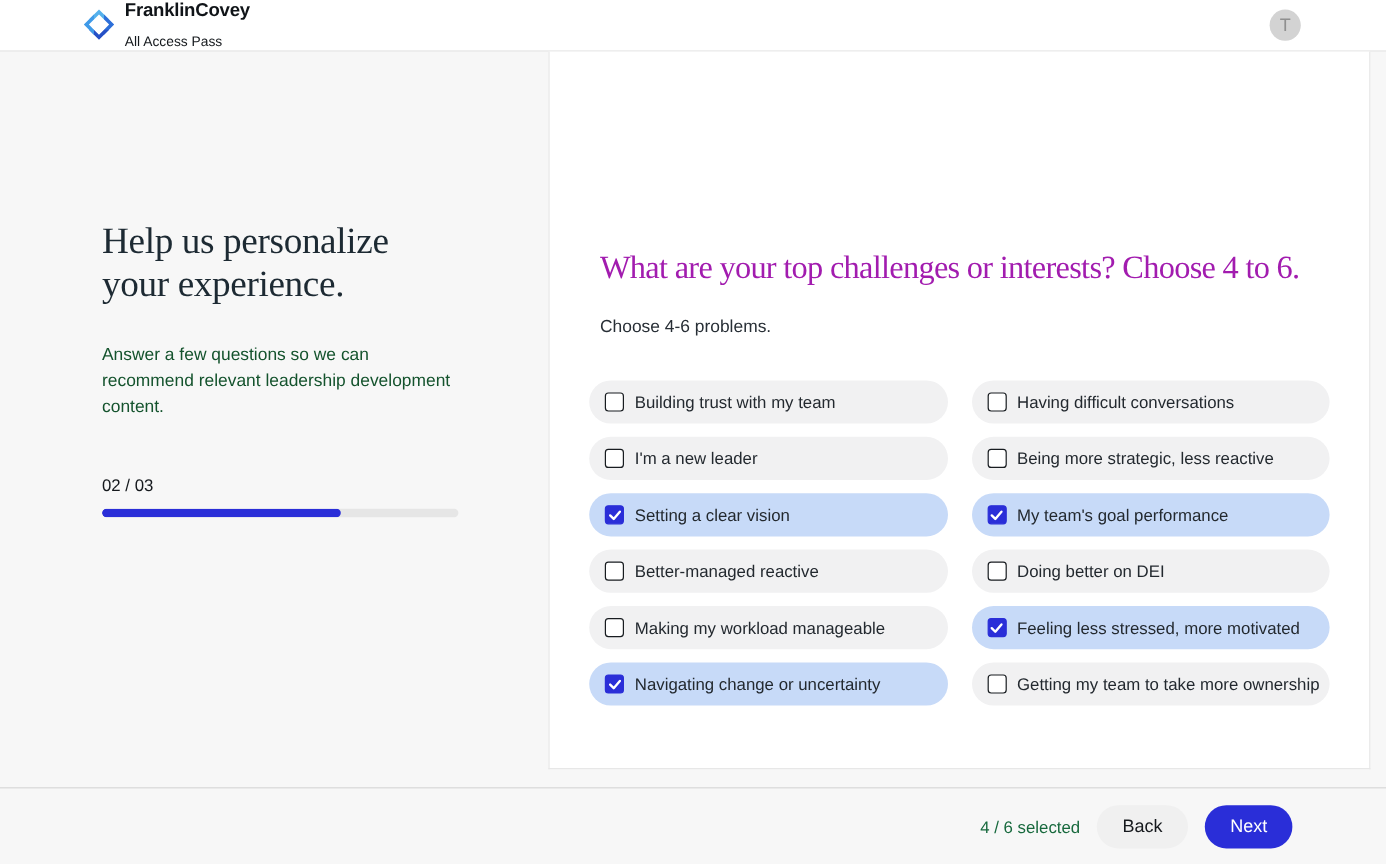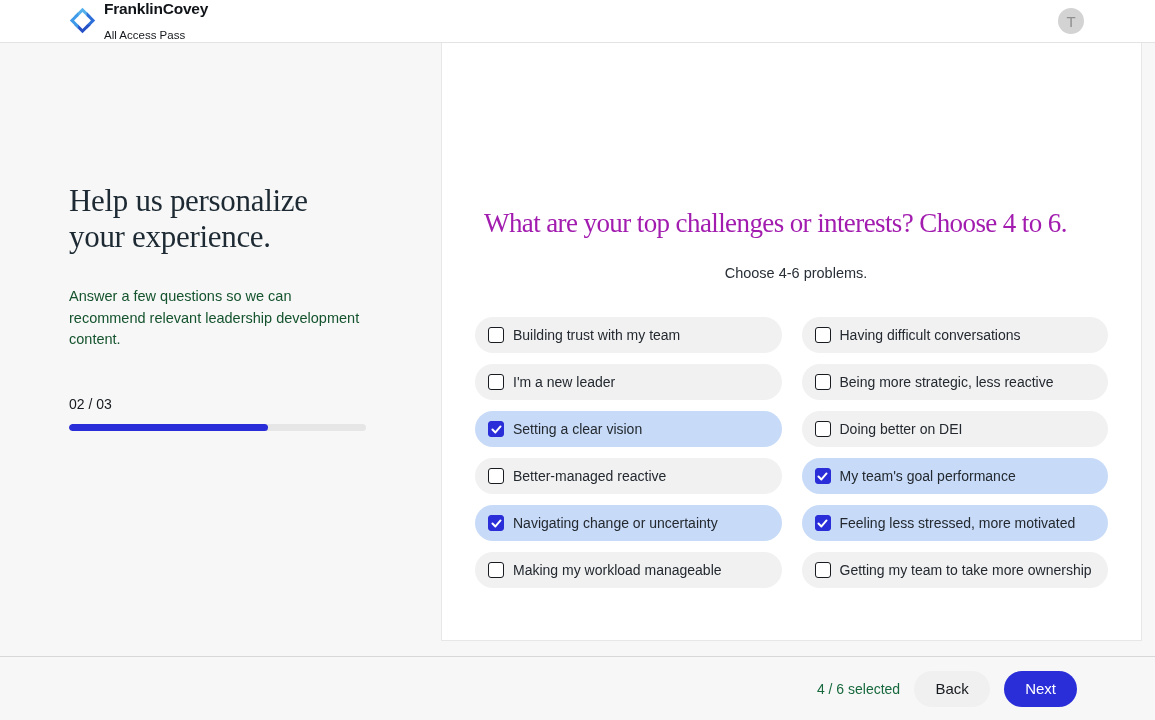--- a/index.html
+++ b/index.html
@@ -24,21 +24,21 @@
   .brand-text { display:flex; flex-direction:column; line-height:1.05; }
   .brand-name { font-size:15.5px; font-weight:bold; letter-spacing:-0.2px; color:#101418; }
   .brand-sub { font-size:11.5px; color:#15191d; margin-top:11px; }
   .avatar {
     margin-left:auto; width:26px; height:26px; border-radius:50%;
     background:#d3d3d3; color:#8f8f8f; font-size:15px;
     display:flex; align-items:center; justify-content:center; cursor:pointer;
   }
 
   
-  .middle { flex:1; display:flex; min-height:0; }
+  .middle { flex:1; display:flex; min-height:0;padding-left:16px; }
   .sidebar {
     width:441px; flex:0 0 441px;
     padding:140px 74px 0 69px;
   }
   .sidebar-title {
     font-family:"Liberation Serif", serif;
     font-size:31px; font-weight:500; line-height:36px;
     color:#1d2a33; letter-spacing:-0.3px;
   }
   .sidebar-desc {
@@ -55,21 +55,21 @@
     flex:1; background:#ffffff;
     border:1px solid #e7e7e7; border-top:none;
     margin:0 13px 15px 0;
     padding:148px 33px 0 33px;
   }
   .q-title {
     font-family:"Liberation Serif", serif;
     font-size:27px; font-weight:500; letter-spacing:-0.6px;
     color:#a21caf; margin-left:9px; white-space:nowrap;margin-top:17px;
   }
-  .q-sub { margin-top:26px; margin-left:9px; font-size:14.5px; color:#282f36;text-align:center; }
+  .q-sub { margin-top:26px; margin-left:9px; font-size:14.5px; color:#282f36; }
 
   .options {
     margin-top:36px;
     display:grid; grid-template-columns:1fr 1fr;
     column-gap:20px; row-gap:11px;
   }
   .opt-col { display:flex; flex-direction:column; gap:11px;text-align:center; }
   .pill {
     height:36px; border-radius:18px; background:#f1f1f2;
     display:flex; align-items:center; padding-left:13px; cursor:pointer;
@@ -151,53 +151,53 @@
                 <svg width="11" height="9" viewBox="0 0 12 10">
                   <path d="M1.5 5l3.3 3.3L10.5 1.6" stroke="#fff" stroke-width="2.2" fill="none" stroke-linecap="round" stroke-linejoin="round"></path>
                 </svg>
               </span>
               <span class="opt-label">Setting a clear vision</span>
             </div>
             <div class="pill">
               <span class="cb"></span>
               <span class="opt-label">Better-managed reactive</span>
             </div>
+            <div class="pill">
+              <span class="cb"></span>
+              <span class="opt-label">Making my workload manageable</span>
+            </div>
             <div class="pill checked">
               <span class="cb">
                 <svg width="11" height="9" viewBox="0 0 12 10">
                   <path d="M1.5 5l3.3 3.3L10.5 1.6" stroke="#fff" stroke-width="2.2" fill="none" stroke-linecap="round" stroke-linejoin="round"></path>
                 </svg>
               </span>
               <span class="opt-label">Navigating change or uncertainty</span>
-            </div>
-            <div class="pill">
-              <span class="cb"></span>
-              <span class="opt-label">Making my workload manageable</span>
             </div>
           </div>
         <div class="opt-col">
             <div class="pill">
               <span class="cb"></span>
               <span class="opt-label">Having difficult conversations</span>
             </div>
             <div class="pill">
               <span class="cb"></span>
               <span class="opt-label">Being more strategic, less reactive</span>
             </div>
+            <div class="pill checked">
+              <span class="cb">
+                <svg width="11" height="9" viewBox="0 0 12 10">
+                  <path d="M1.5 5l3.3 3.3L10.5 1.6" stroke="#fff" stroke-width="2.2" fill="none" stroke-linecap="round" stroke-linejoin="round"></path>
+                </svg>
+              </span>
+              <span class="opt-label">My team's goal performance</span>
+            </div>
             <div class="pill">
               <span class="cb"></span>
               <span class="opt-label">Doing better on DEI</span>
-            </div>
-            <div class="pill checked">
-              <span class="cb">
-                <svg width="11" height="9" viewBox="0 0 12 10">
-                  <path d="M1.5 5l3.3 3.3L10.5 1.6" stroke="#fff" stroke-width="2.2" fill="none" stroke-linecap="round" stroke-linejoin="round"></path>
-                </svg>
-              </span>
-              <span class="opt-label">My team's goal performance</span>
             </div>
             <div class="pill checked">
               <span class="cb">
                 <svg width="11" height="9" viewBox="0 0 12 10">
                   <path d="M1.5 5l3.3 3.3L10.5 1.6" stroke="#fff" stroke-width="2.2" fill="none" stroke-linecap="round" stroke-linejoin="round"></path>
                 </svg>
               </span>
               <span class="opt-label">Feeling less stressed, more motivated</span>
             </div>
             <div class="pill">

